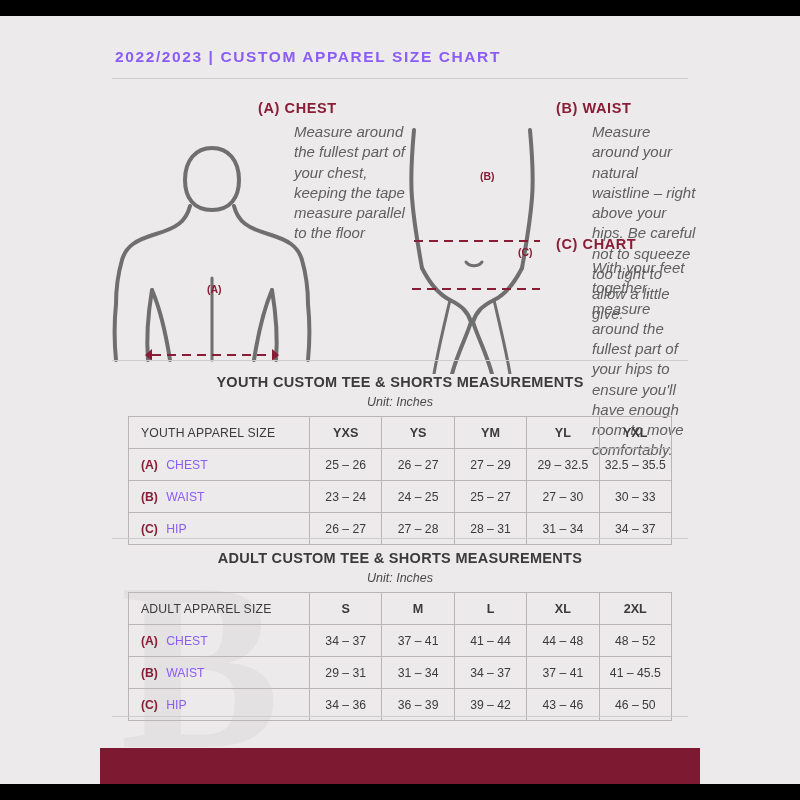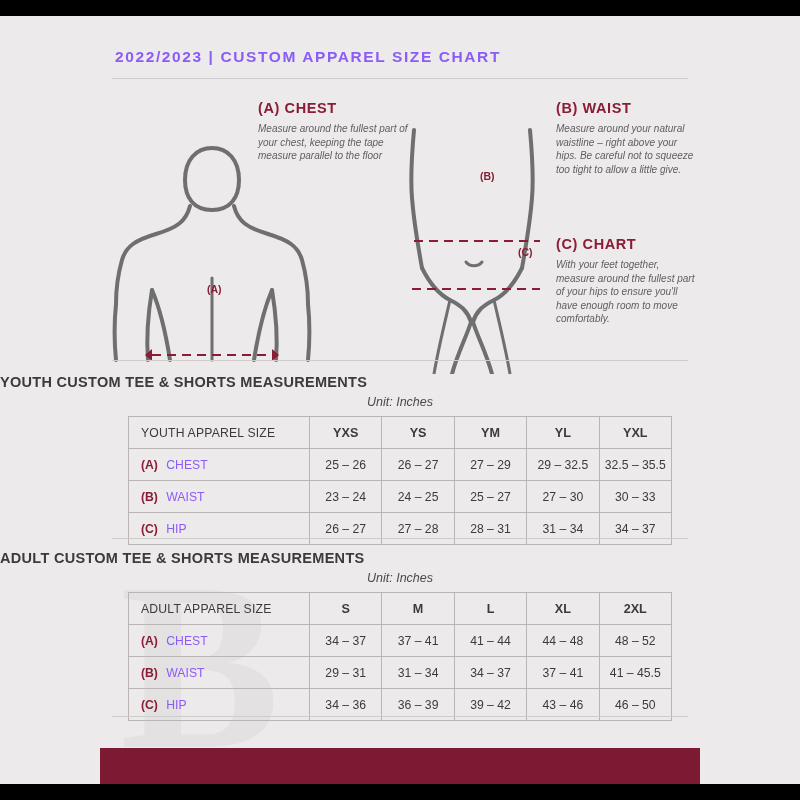--- a/index.html
+++ b/index.html
@@ -84,41 +84,43 @@
     position: absolute;
     left: 0; top: 62px; width: 800px; height: 296px;
   }
   .anno-title {
     font-size: 14.5px;
     font-weight: bold;
     letter-spacing: 0.6px;
     color: #8a1c36;
   }
   .anno-body {
-    font-size: 10px;
+    font-size: 15px;
     font-style: italic;
     line-height: 1.35;
     color: #5f5f5f;
     margin-top: 6px;
+    margin-left: 36px;
   }
   .anno-a { position: absolute; left: 258px; top: 22px; width: 160px; }
   .anno-b { position: absolute; left: 556px; top: 22px; width: 140px; }
   .anno-c { position: absolute; left: 556px; top: 158px; width: 140px; }
 
   .label-tag {
     position: absolute;
     font-size: 10.5px;
     font-weight: bold;
     color: #8a1c36;
   }
 
   
   .sec-title {
     position: absolute;
     width: 800px;
+    text-align: center;
     font-size: 14.5px;
     font-weight: bold;
     color: #3b3b3b;
     letter-spacing: 0.3px;
   }
   .sec-sub {
     position: absolute;
     width: 800px;
     text-align: center;
     font-size: 12.5px;

